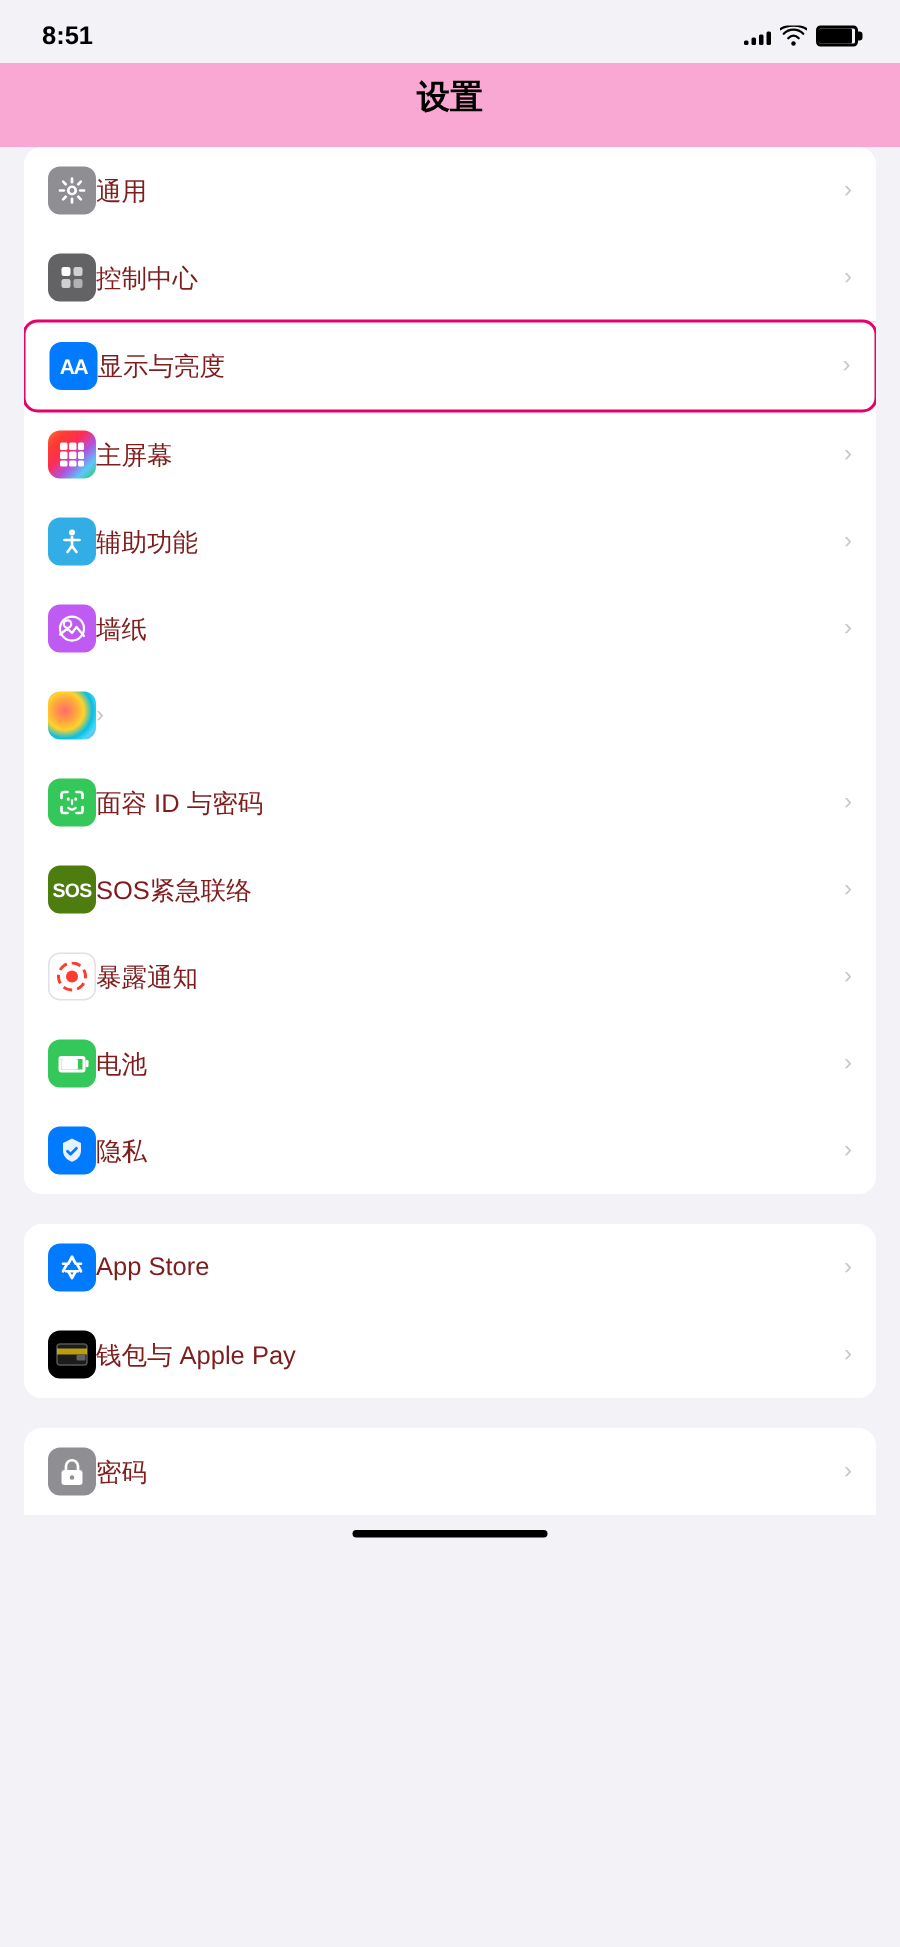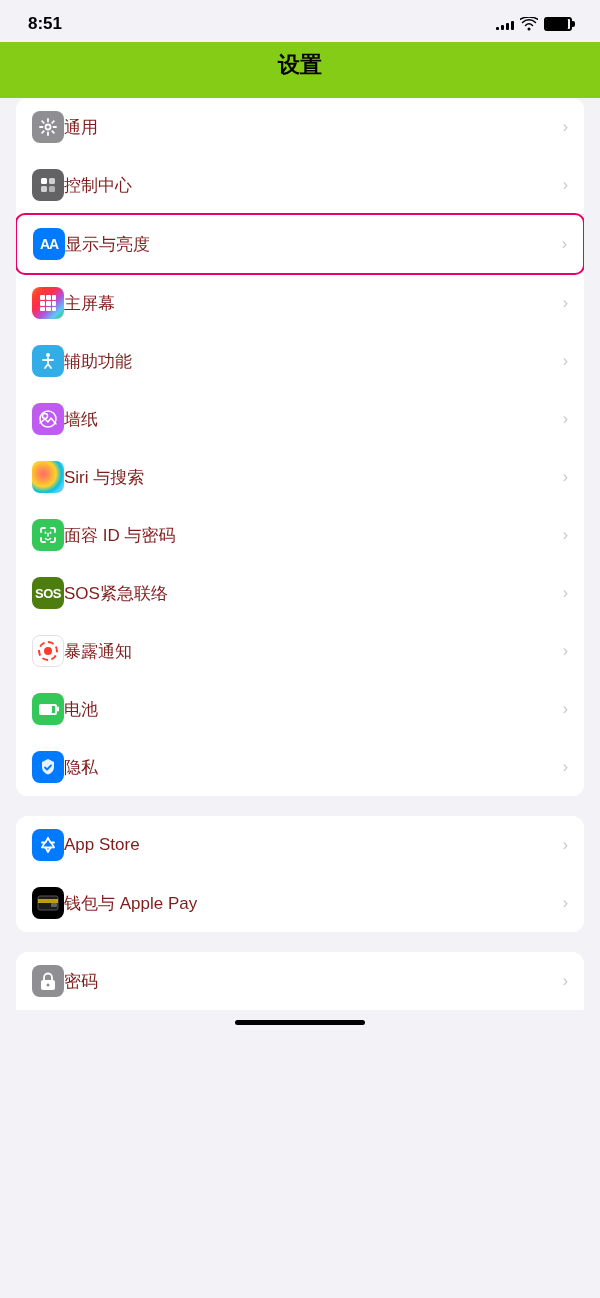--- a/index.html
+++ b/index.html
@@ -76,21 +76,21 @@
       border-radius: 1px;
     }
 
     
     .page-title {
       text-align: center;
       font-size: 22px;
       font-weight: 700;
       color: #000;
       padding: 8px 0 18px 0;
-      background: #84cc16;
+      background: #f9a8d4;
     }
 
     
     .settings-group {
       background: #fff;
       border-radius: 12px;
       margin: 0 16px 20px 16px;
       overflow: hidden;
     }
 
@@ -344,21 +344,20 @@
         <path d="M2 14l5-4 3 3 3-4 5 6" stroke="white" stroke-width="1.5" stroke-linecap="round" stroke-linejoin="round" fill="none"></path>
       </svg>
     </div>
     <span class="item-label">墙纸</span>
     <span class="chevron">›</span>
   </div>
 
   <div class="settings-item">
     <div class="item-icon" style="background: radial-gradient(circle at 35% 40%, #ff6b6b 0%, #ff9f43 25%, #ffd32a 45%, #0abde3 65%, #48dbfb 80%, #c56cf0 100%);">
     </div>
-    <span class="item-label">Siri 与搜索</span>
     <span class="chevron">›</span>
   </div>
 
   <div class="settings-item">
     <div class="item-icon icon-green">
       <svg width="20" height="20" viewBox="0 0 20 20" fill="none">
         <path d="M3 7V4.5C3 3.7 3.7 3 4.5 3H7" stroke="white" stroke-width="1.8" stroke-linecap="round"></path>
         <path d="M17 7V4.5C17 3.7 16.3 3 15.5 3H13" stroke="white" stroke-width="1.8" stroke-linecap="round"></path>
         <path d="M3 13v2.5C3 16.3 3.7 17 4.5 17H7" stroke="white" stroke-width="1.8" stroke-linecap="round"></path>
         <path d="M17 13v2.5c0 .8-.7 1.5-1.5 1.5H13" stroke="white" stroke-width="1.8" stroke-linecap="round"></path>

